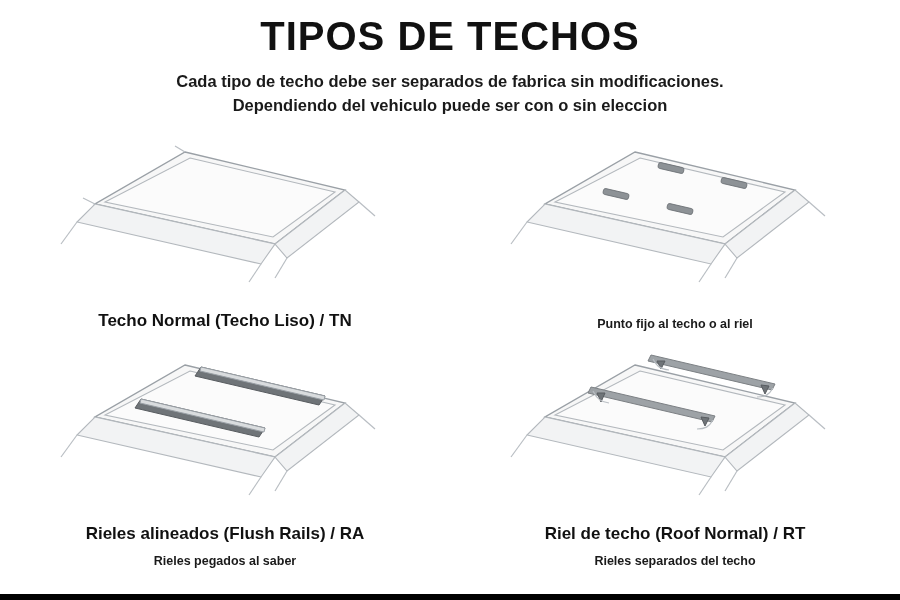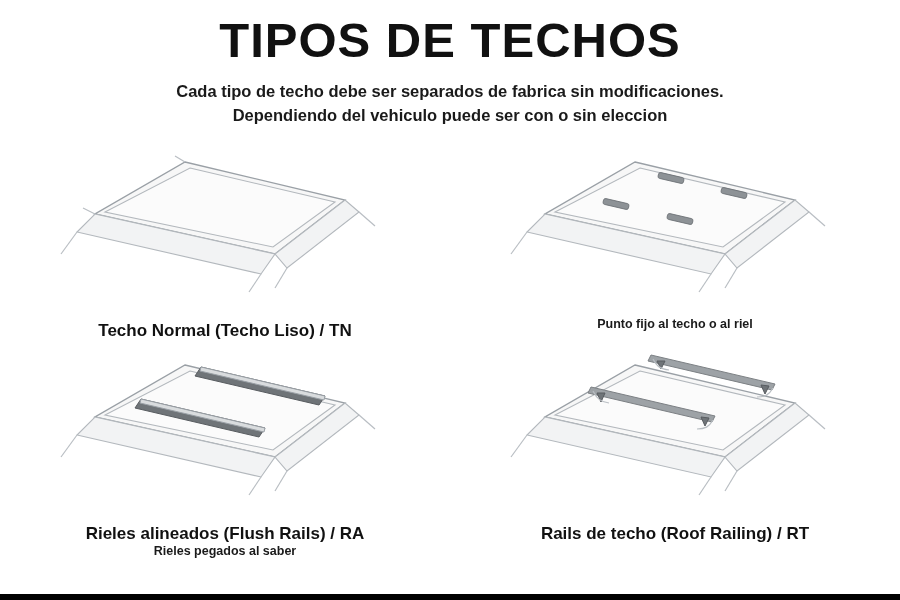--- a/index.html
+++ b/index.html
@@ -23,21 +23,21 @@
     content: "";
     position: absolute;
     left: 0;
     right: 0;
     bottom: 0;
     height: 6px;
     background: #000000;
   }
   .title {
     text-align: center;
-    font-size: 49px;
+    font-size: 40px;
     font-weight: bold;
     letter-spacing: 1px;
     margin: 14px 0 0 0;
     line-height: 1.1;
     color: #111111;
   }
   .subtitle {
     text-align: center;
     font-size: 16.5px;
     font-weight: bold;
@@ -72,21 +72,21 @@
     font-size: 17px;
     font-weight: bold;
     color: #111111;
     margin-top: 4px;
     text-align: center;
   }
   .cap-sub {
     font-size: 12.5px;
     font-weight: bold;
     color: #1a1a1a;
-    margin-top: 0;
+    margin-top: 10px;
     text-align: center;
   }
   .roof-outline {
     fill: #f7f7f7;
     stroke: #9aa0a6;
     stroke-width: 1.4;
   }
   .roof-panel {
     fill: #fbfbfb;
     stroke: #b3b8bd;
@@ -221,17 +221,18 @@
           <path class="body-line" d="M178,14 C182,22 186,24 194,25"></path>
           <path class="body-line" d="M298,43 C294,50 290,52 282,52"></path>
 
           <path class="rail-mid" d="M116,42 L240,71 L237,77 L113,48 Z"></path>
           <path class="rail-dark" d="M122,48 L126,57 L130,48 Z"></path>
           <path class="rail-dark" d="M226,72 L230,81 L234,73 Z"></path>
           <path class="body-line" d="M118,46 C122,54 126,57 134,58"></path>
           <path class="body-line" d="M238,75 C234,82 230,84 222,84"></path>
         </g>
       </svg>
-      <div class="cap-main">Rails de techo (Roof Railing) / RT</div>
+      <div class="cap-main">Riel de techo (Roof Normal) / RT</div>
+      <div class="cap-sub">Rieles separados del techo</div>
     </div>
 
   </div>
 </div>
 
 </body></html>

